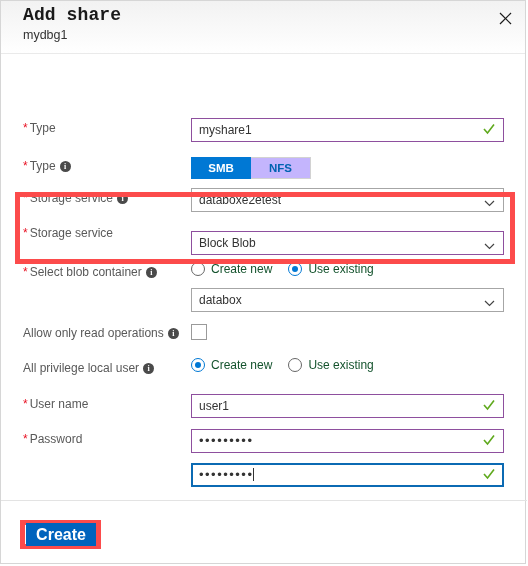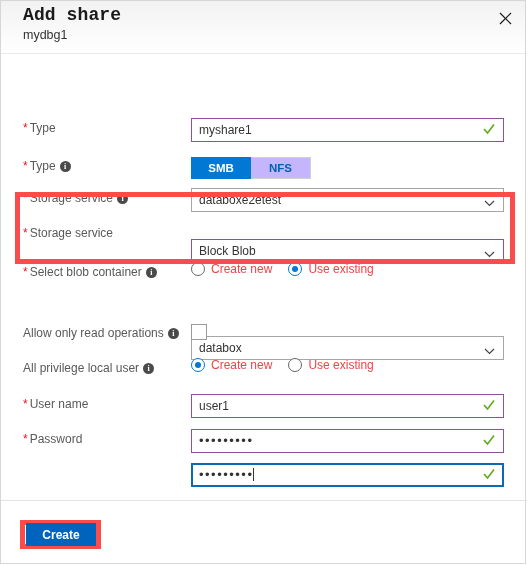--- a/index.html
+++ b/index.html
@@ -217,21 +217,21 @@
     position: absolute;
     left: 3px;
     top: 3px;
     width: 6px;
     height: 6px;
     border-radius: 50%;
     background: #0078d4;
   }
   .radio-label {
     font-size: 12px;
-    color: #ef4444;
+    color: #14532d;
     white-space: nowrap;
   }
 
   
   .checkbox {
     position: absolute;
     left: 190px;
     top: 5px;
     width: 16px;
     height: 16px;
@@ -259,21 +259,21 @@
     background: #e3e3e3;
   }
   .create-btn {
     position: absolute;
     left: 25px;
     top: 522px;
     width: 70px;
     height: 23px;
     background: #0063bd;
     color: #ffffff;
-    font-size: 12px;
+    font-size: 16px;
     font-weight: bold;
     border: none;
     display: flex;
     align-items: center;
     justify-content: center;
     cursor: pointer;
     font-family: "Liberation Sans", sans-serif;
   }
 </style>
 </head>
@@ -331,21 +331,21 @@
               <polyline points="1,1 5.5,5.5 10,1" fill="none" stroke="#444" stroke-width="1.2"></polyline>
             </svg>
         </span>
       </div>
     </div>
 
     <div class="row" style="top:165px;">
       <div class="label">
         <span class="req">*</span><span>Storage service</span>
       </div>
-      <div class="field-wrap" style="top:20px;border-radius:8px;">
+      <div class="field-wrap" style="top:12px;border-radius:8px;">
         <div class="field valid">Block Blob</div>
         <span class="chevron">
           <svg width="11" height="7" viewBox="0 0 11 7">
               <polyline points="1,1 5.5,5.5 10,1" fill="none" stroke="#444" stroke-width="1.2"></polyline>
             </svg>
         </span>
       </div>
     </div>
 
     <div class="row" style="top:198px;margin-top:6px;">
@@ -358,21 +358,21 @@
           <span class="radio-label">Create new</span>
         </div>
         <div class="radio-item selected">
           <span class="radio-circle"></span>
           <span class="radio-label">Use existing</span>
         </div>
       </div>
     </div>
 
     <div class="row" style="top:232px;">
-      <div class="field-wrap" style="top:2px;margin-top:48px;">
+      <div class="field-wrap" style="top:2px;">
         <div class="field">databox</div>
         <span class="chevron">
           <svg width="11" height="7" viewBox="0 0 11 7">
               <polyline points="1,1 5.5,5.5 10,1" fill="none" stroke="#444" stroke-width="1.2"></polyline>
             </svg>
         </span>
       </div>
     </div>
 
     <div class="row" style="top:265px;">

